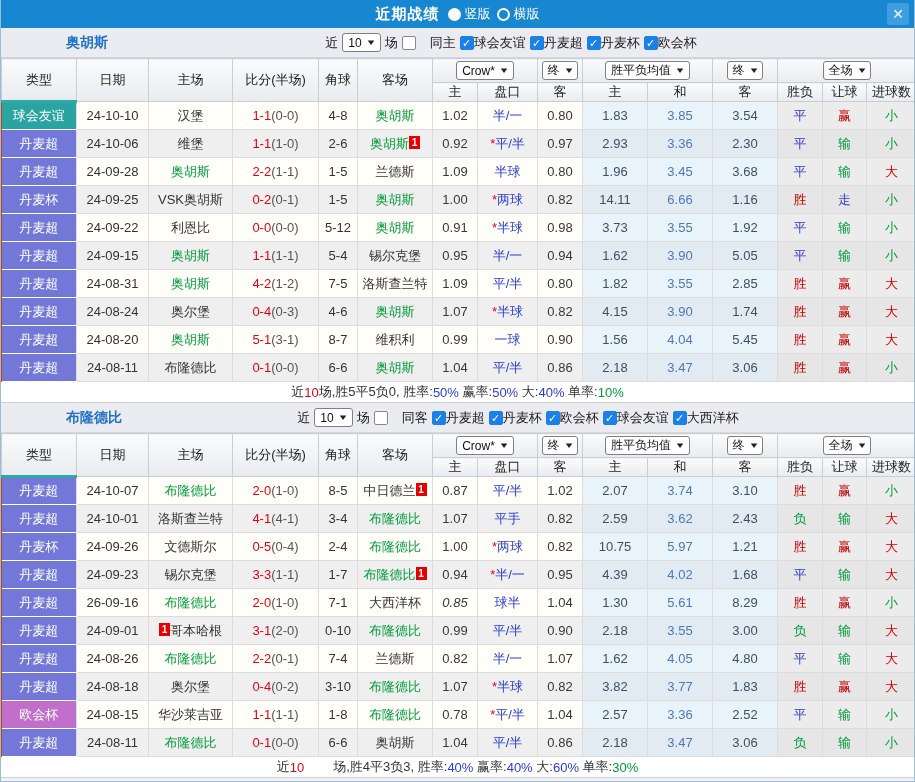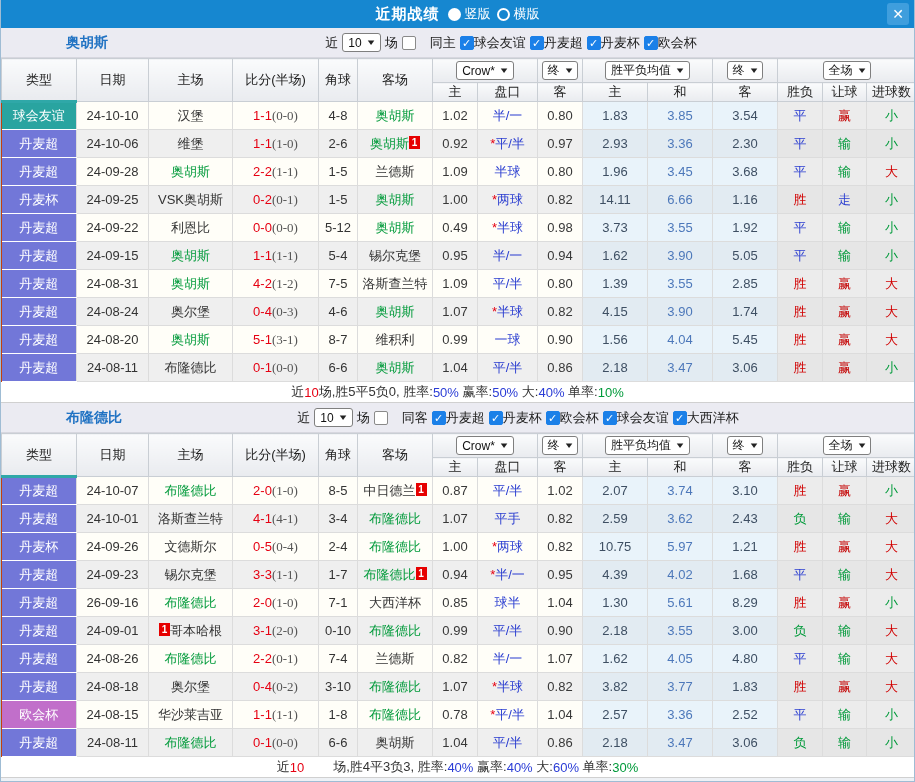--- a/index.html
+++ b/index.html
@@ -35,21 +35,21 @@
   th.sortcol { border-bottom:3px solid #2fa8a8; }
   td { height:28px; text-align:center; font-size:13px; color:#333; border-right:1px solid #dcdcdc; border-bottom:1px solid #dcdcdc; overflow:hidden; white-space:nowrap; }
   tr.odd td { background:#fffef8; }
   tr.even td { background:#efefef; }
   tr.odd td.avg { background:#e9f3fa; }
   tr.even td.avg { background:#e2ebf2; }
   tr.odd td.res { background:#ececec; }
   tr.even td.res { background:#e6e6e6; }
   td.typ { color:#fff; border-bottom:1px solid #fff; }
   td .ft { color:#e60012; }
-  td .ht { color:#555;font-family:Liberation Serif, serif; }
+  td .ht { color:#555; }
   td .star { color:#e60012; }
   .focus-team { color:#009a3a; }
   .badge1 { display:inline-block; background:#e60000; color:#fff; font-size:10px; font-weight:bold; width:11px; height:13px; line-height:13px; text-align:center; vertical-align:2px; }
   td.avg.mid { color:#4d78ba; }
   td.avg { color:#3e4f63; }
 
   
   .summary { height:21px; display:flex; align-items:center; justify-content:center; font-size:13px; background:#fff; border-bottom:1px solid #d0d0d0; }
   .bottom-pad { height:4px; background:#eef1f5; }
 </style>
@@ -231,21 +231,21 @@
             <td class="res" style="color: rgb(42, 61, 208);">走</td>
             <td class="res" style="color: rgb(0, 154, 58);">小</td>
           </tr>
           <tr class="odd">
             <td class="typ" style="background: rgb(114, 119, 216);">丹麦超</td>
             <td>24-09-22</td>
             <td class="team"><span>利恩比</span></td>
             <td><span class="ft">0-0</span><span class="ht">(0-0)</span></td>
             <td>5-12</td>
             <td class="team"><span class="focus-team">奥胡斯</span></td>
-            <td style="color: rgb(56, 56, 56);">0.49</td>
+            <td style="color: rgb(56, 56, 56);">0.91</td>
             <td><span class="star">*</span><span style="color: rgb(42, 61, 208);">半球</span></td>
             <td style="color: rgb(56, 56, 56); margin-top: 44px;">0.98</td>
             <td class="avg">3.73</td>
             <td class="avg mid">3.55</td>
             <td class="avg">1.92</td>
             <td class="res" style="color: rgb(42, 61, 208);">平</td>
             <td class="res" style="color: rgb(0, 154, 58);">输</td>
             <td class="res" style="color: rgb(0, 154, 58);">小</td>
           </tr>
           <tr class="even">
@@ -268,21 +268,21 @@
           <tr class="odd">
             <td class="typ" style="background: rgb(114, 119, 216);">丹麦超</td>
             <td>24-08-31</td>
             <td class="team"><span class="focus-team">奥胡斯</span></td>
             <td><span class="ft">4-2</span><span class="ht">(1-2)</span></td>
             <td>7-5</td>
             <td class="team"><span>洛斯查兰特</span></td>
             <td style="color: rgb(56, 56, 56);">1.09</td>
             <td style="color: rgb(42, 61, 208);">平/半</td>
             <td style="color: rgb(56, 56, 56);">0.80</td>
-            <td class="avg">1.39</td>
+            <td class="avg">1.82</td>
             <td class="avg mid">3.55</td>
             <td class="avg">2.85</td>
             <td class="res" style="color: rgb(209, 0, 0);">胜</td>
             <td class="res" style="color: rgb(196, 0, 0);">赢</td>
             <td class="res" style="color: rgb(209, 0, 0);">大</td>
           </tr>
           <tr class="even">
             <td class="typ" style="background: rgb(114, 119, 216);">丹麦超</td>
             <td>24-08-24</td>
             <td class="team"><span>奥尔堡</span></td>
@@ -510,21 +510,21 @@
             <td class="res" style="color: rgb(0, 154, 58);">输</td>
             <td class="res" style="color: rgb(209, 0, 0);">大</td>
           </tr>
           <tr class="odd">
             <td class="typ" style="background: rgb(114, 119, 216);">丹麦超</td>
             <td>26-09-16</td>
             <td class="team"><span class="focus-team">布隆德比</span></td>
             <td><span class="ft">2-0</span><span class="ht">(1-0)</span></td>
             <td>7-1</td>
             <td class="team"><span>大西洋杯</span></td>
-            <td style="color: rgb(56, 56, 56);">0.85</td>
+            <td style="color: rgb(56, 56, 56); font-style: italic;">0.85</td>
             <td style="color: rgb(42, 61, 208);">球半</td>
             <td style="color: rgb(56, 56, 56);">1.04</td>
             <td class="avg">1.30</td>
             <td class="avg mid">5.61</td>
             <td class="avg">8.29</td>
             <td class="res" style="color: rgb(209, 0, 0);">胜</td>
             <td class="res" style="color: rgb(196, 0, 0);">赢</td>
             <td class="res" style="color: rgb(0, 154, 58);">小</td>
           </tr>
           <tr class="even">

